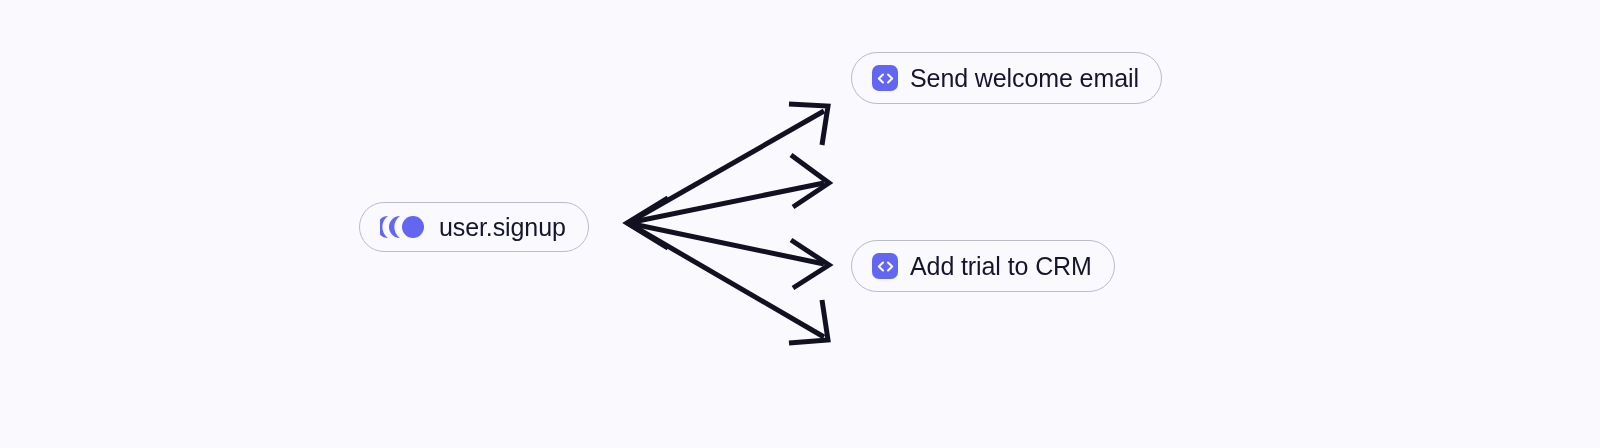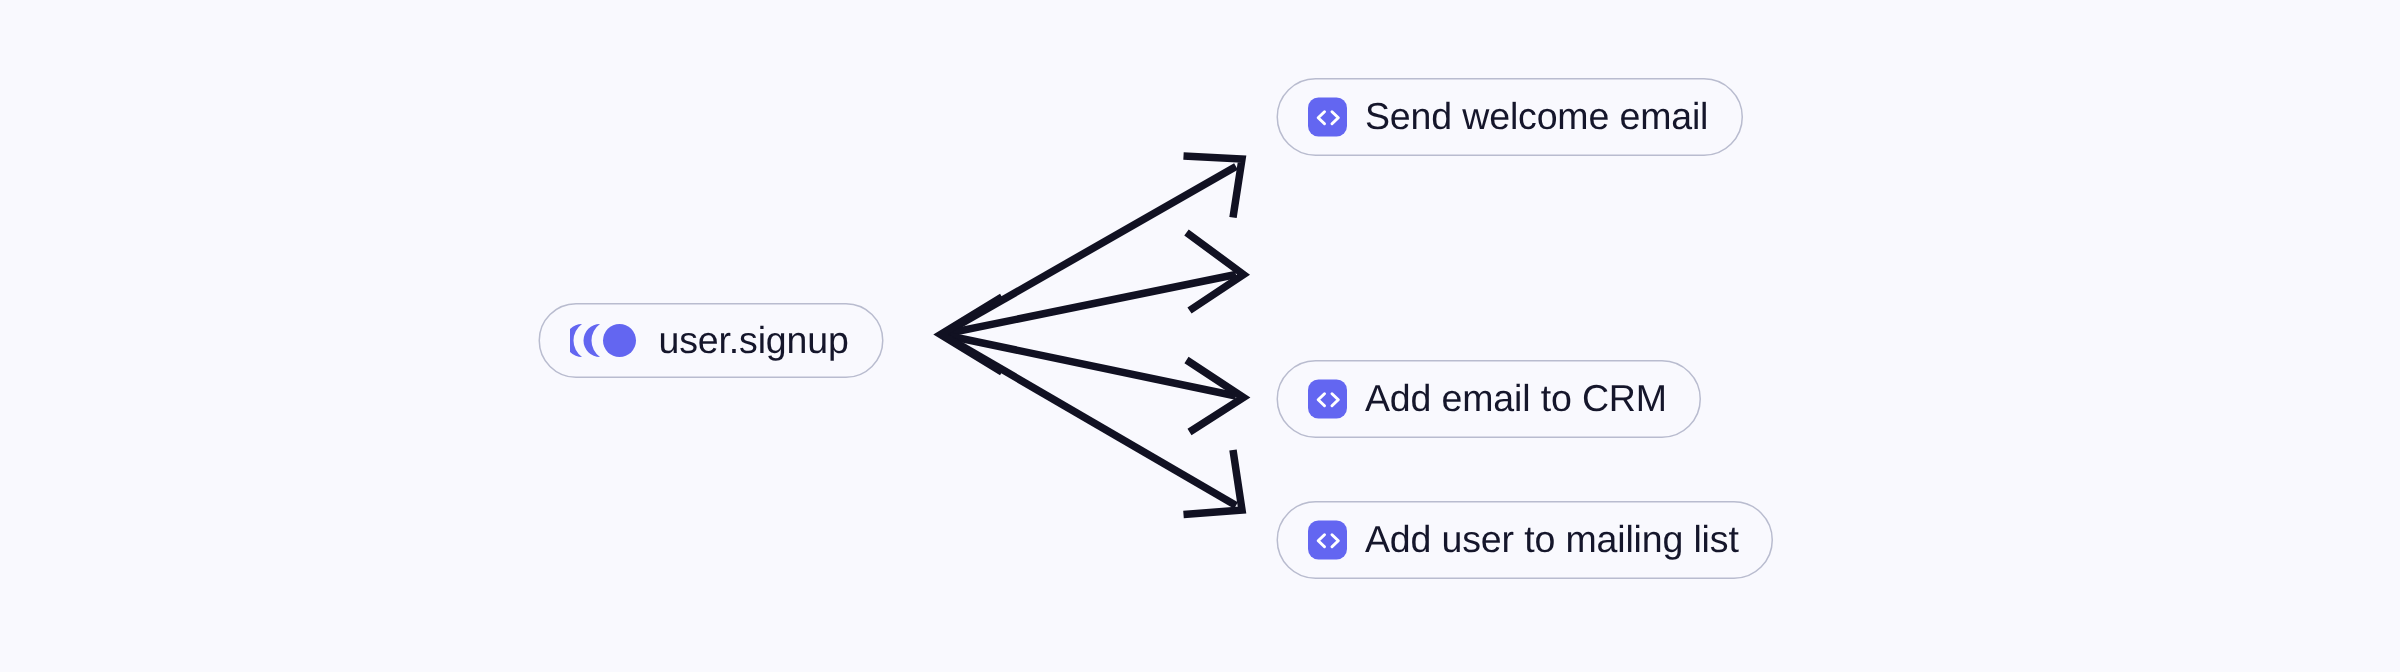--- a/index.html
+++ b/index.html
@@ -135,26 +135,17 @@
   </div>
 
 
   <div class="node node-target n2">
     <span class="icon-code">
       <svg width="17" height="13" viewBox="0 0 17 13" xmlns="http://www.w3.org/2000/svg">
         <polyline points="6,2.5 1.8,6.5 6,10.5" fill="none" stroke="#ffffff" stroke-width="2" stroke-linecap="round" stroke-linejoin="round"></polyline>
         <polyline points="11,2.5 15.2,6.5 11,10.5" fill="none" stroke="#ffffff" stroke-width="2" stroke-linecap="round" stroke-linejoin="round"></polyline>
       </svg>
     </span>
-    <span class="node-label">Add email to CRM</span>
+    <span class="node-label">Add trial to CRM</span>
   </div>
 
-  <div class="node node-target n3">
-    <span class="icon-code">
-      <svg width="17" height="13" viewBox="0 0 17 13" xmlns="http://www.w3.org/2000/svg">
-        <polyline points="6,2.5 1.8,6.5 6,10.5" fill="none" stroke="#ffffff" stroke-width="2" stroke-linecap="round" stroke-linejoin="round"></polyline>
-        <polyline points="11,2.5 15.2,6.5 11,10.5" fill="none" stroke="#ffffff" stroke-width="2" stroke-linecap="round" stroke-linejoin="round"></polyline>
-      </svg>
-    </span>
-    <span class="node-label">Add user to mailing list</span>
-  </div>
 
 </div>
 
 </body></html>

